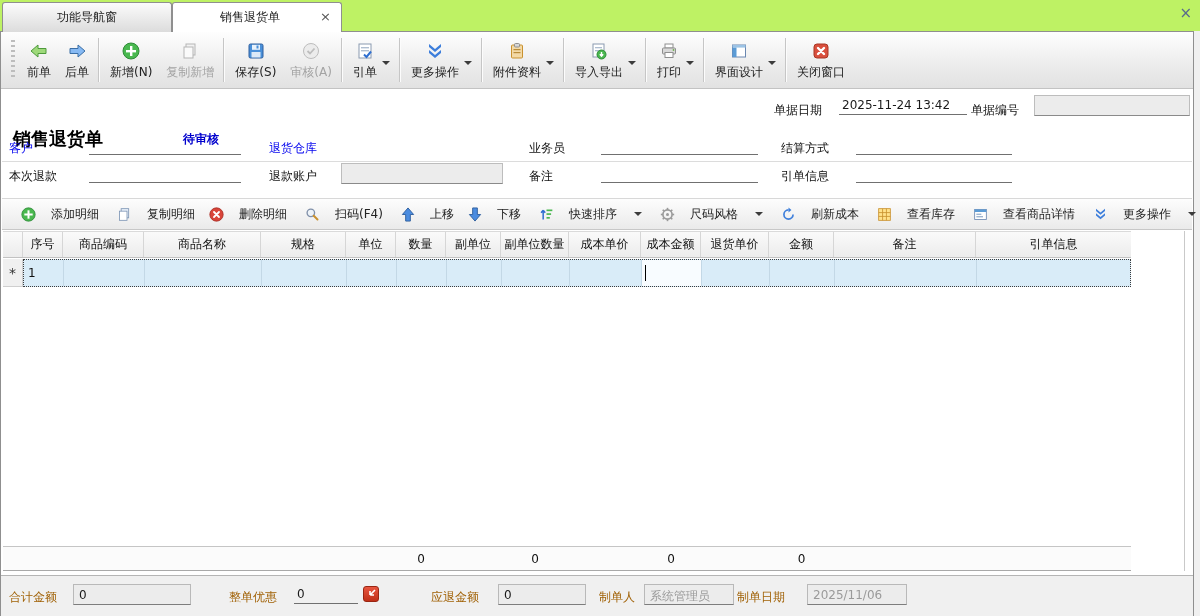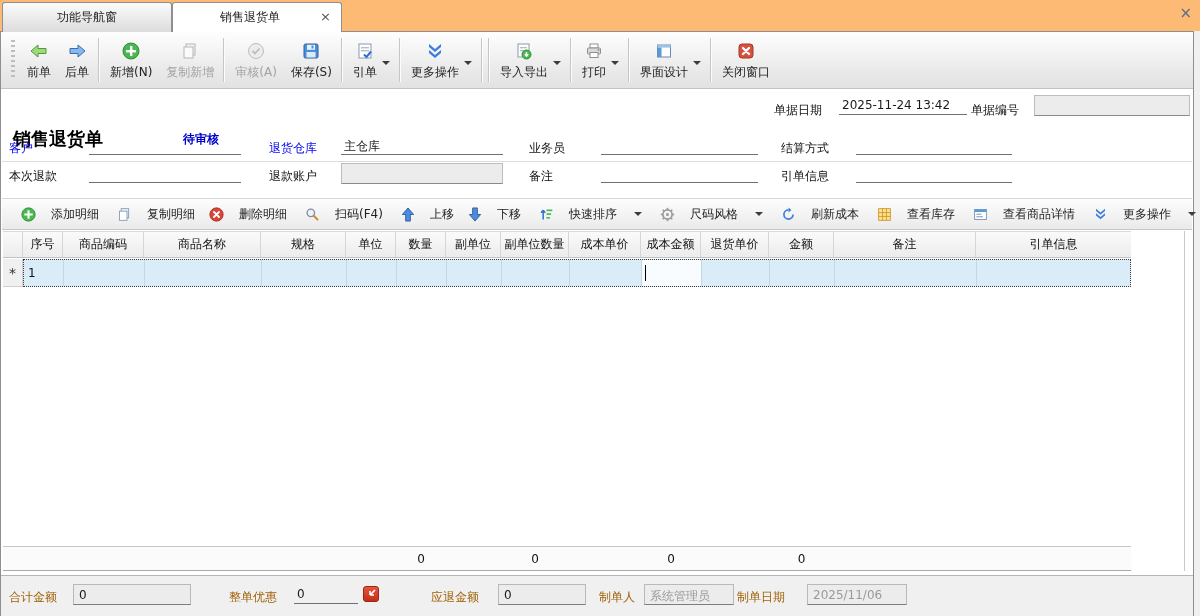--- a/index.html
+++ b/index.html
@@ -5,21 +5,21 @@
   * { box-sizing: border-box; }
   html,body { margin:0; padding:0; }
   body {
     width:1200px; height:616px; position:relative; overflow:hidden;
     background:#f0f0f0;
     font-family:"DejaVu Sans","Liberation Sans",sans-serif;
     font-size:12px; color:#1a1a1a;
     -webkit-font-smoothing:antialiased;
   }
   
-  .tabbar { position:absolute; top:0; left:0; width:1200px; height:31px; background:#fdba74; z-index:5; }
+  .tabbar { position:absolute; top:0; left:0; width:1200px; height:31px; background:#bef264; z-index:5; }
   .tab { position:absolute; top:2px; height:30px; display:flex; align-items:center; justify-content:center;
          border:1px solid #8f8f8f; border-bottom:none; border-radius:3px 3px 0 0; cursor:default; }
   .tab-inactive { left:2px; width:170px; background:linear-gradient(#fbfbfb,#dcdcdc); }
   .tab-active   { left:172px; width:170px; background:#ffffff; z-index:6; }
   .tab-label { font-size:12px; color:#222; }
   .tab-close { position:absolute; right:10px; top:7px; font-size:13px; color:#555; line-height:14px; }
   .win-close { position:absolute; right:8px; top:4px; font-size:15px; color:#5a6b8c; }
   
   .panel { position:absolute; top:31px; left:0; width:1194px; height:585px;
            background:#ffffff; border:1px solid #8f8f8f; border-bottom:none; }
@@ -146,44 +146,44 @@
           <svg width="18" height="18" viewBox="0 0 18 18">
               <rect x="5" y="2" width="9" height="11" fill="#f2f2f2" stroke="#b5b5b5"></rect>
               <rect x="3" y="5" width="9" height="11" fill="#fafafa" stroke="#b5b5b5"></rect>
             </svg>
         </span>
         <span class="tb-label">复制新增</span>
       </div>
     </div>
     <div class="tb-sep"></div>
 
-    <div class="tb-item disabled">
-      <div class="tb-core">
-        <span class="tb-icon">
-          <svg width="18" height="18" viewBox="0 0 18 18">
-              <circle cx="9" cy="9" r="7.5" fill="#ececec" stroke="#bdbdbd"></circle>
-              <path d="M5.5 9 L8 11.5 L12.5 6.5" fill="none" stroke="#bdbdbd" stroke-width="1.8"></path>
-            </svg>
-        </span>
-        <span class="tb-label">审核(A)</span>
-      </div>
-    </div>
     <div class="tb-item">
       <div class="tb-core">
         <span class="tb-icon">
           <svg width="18" height="18" viewBox="0 0 18 18">
               <rect x="2" y="2" width="14" height="14" rx="1.5" fill="#4a90d9" stroke="#2f5f9e"></rect>
               <rect x="5" y="2.8" width="8" height="5" fill="#e9f2fb"></rect>
               <rect x="4.5" y="10" width="9" height="5.5" fill="#dce9f7"></rect>
               <rect x="9.5" y="3.5" width="2" height="3" fill="#4a90d9"></rect>
             </svg>
         </span>
         <span class="tb-label">保存(S)</span>
       </div>
     </div>
+    <div class="tb-item disabled">
+      <div class="tb-core">
+        <span class="tb-icon">
+          <svg width="18" height="18" viewBox="0 0 18 18">
+              <circle cx="9" cy="9" r="7.5" fill="#ececec" stroke="#bdbdbd"></circle>
+              <path d="M5.5 9 L8 11.5 L12.5 6.5" fill="none" stroke="#bdbdbd" stroke-width="1.8"></path>
+            </svg>
+        </span>
+        <span class="tb-label">审核(A)</span>
+      </div>
+    </div>
     <div class="tb-sep"></div>
 
     <div class="tb-item">
       <div class="tb-core">
         <span class="tb-icon">
           <svg width="18" height="18" viewBox="0 0 18 18">
               <rect x="3" y="2" width="12" height="14" fill="#fff" stroke="#8a9ab0"></rect>
               <rect x="5" y="5" width="8" height="1.4" fill="#aebdd0"></rect>
               <rect x="5" y="8" width="8" height="1.4" fill="#aebdd0"></rect>
               <path d="M8 12.5 L10.5 15 L15 9.5" fill="none" stroke="#2f6fd0" stroke-width="2"></path>
@@ -202,20 +202,34 @@
               <path d="M4 2 L10 7 L16 2 L16 5 L10 10 L4 5 Z" fill="#3d7edb"></path>
               <path d="M4 8 L10 13 L16 8 L16 11 L10 16 L4 11 Z" fill="#3d7edb"></path>
             </svg>
         </span>
         <span class="tb-label">更多操作</span>
       </div>
       <span class="tb-dd"></span>
     </div>
     <div class="tb-sep"></div>
 
+    <div class="tb-item">
+      <div class="tb-core">
+        <span class="tb-icon">
+          <svg width="18" height="18" viewBox="0 0 18 18">
+              <rect x="3.5" y="3" width="11" height="13" rx="1" fill="#f3d9a6" stroke="#c9912f"></rect>
+              <rect x="6.5" y="1.5" width="5" height="3.5" rx="1" fill="#d7d7d7" stroke="#8f8f8f"></rect>
+              <rect x="5.5" y="7" width="7" height="1.2" fill="#b98c3a"></rect>
+              <rect x="5.5" y="10" width="7" height="1.2" fill="#b98c3a"></rect>
+            </svg>
+        </span>
+        <span class="tb-label">附件资料</span>
+      </div>
+      <span class="tb-dd"></span>
+    </div>
     <div class="tb-sep"></div>
 
     <div class="tb-item">
       <div class="tb-core">
         <span class="tb-icon">
           <svg width="18" height="18" viewBox="0 0 18 18">
               <rect x="3" y="2" width="11" height="13" fill="#fff" stroke="#8a9ab0"></rect>
               <rect x="5" y="5" width="7" height="1.3" fill="#aebdd0"></rect>
               <rect x="5" y="8" width="7" height="1.3" fill="#aebdd0"></rect>
               <circle cx="11.5" cy="12.5" r="4.5" fill="#49b84f" stroke="#2f8c38"></circle>
@@ -276,21 +290,20 @@
   <div class="doc-status">待审核</div>
   <div class="hdr-label" style="left:773px; top:70px;">单据日期</div>
   <div class="u-input" style="left:838px; top:64px; width:128px;">2025-11-24 13:42</div>
   <div class="hdr-label" style="left:970px; top:70px;">单据编号</div>
   <div class="ro-box" style="left:1033px; top:63px; width:156px;"></div>
   <div class="title-sep"></div>
 
   <div class="hdr-label lbl-blue" style="left:8px; top:108px;">客户</div>
   <div class="u-input" style="left:88px; top:104px; width:152px;"></div>
   <div class="hdr-label lbl-blue" style="left:268px; top:108px;">退货仓库</div>
-  <div class="u-input" style="left:340px; top:104px; width:162px;">主仓库</div>
   <div class="hdr-label" style="left:528px; top:108px;">业务员</div>
   <div class="u-input" style="left:600px; top:104px; width:157px;"></div>
   <div class="hdr-label" style="left:780px; top:108px;">结算方式</div>
   <div class="u-input" style="left:855px; top:104px; width:156px;"></div>
 
   <div class="hdr-label" style="left:8px; top:136px;">本次退款</div>
   <div class="u-input" style="left:88px; top:132px; width:152px;"></div>
   <div class="hdr-label" style="left:268px; top:136px;">退款账户</div>
   <div class="ro-box" style="left:340px; top:131px; width:162px;"></div>
   <div class="hdr-label" style="left:528px; top:136px;">备注</div>

